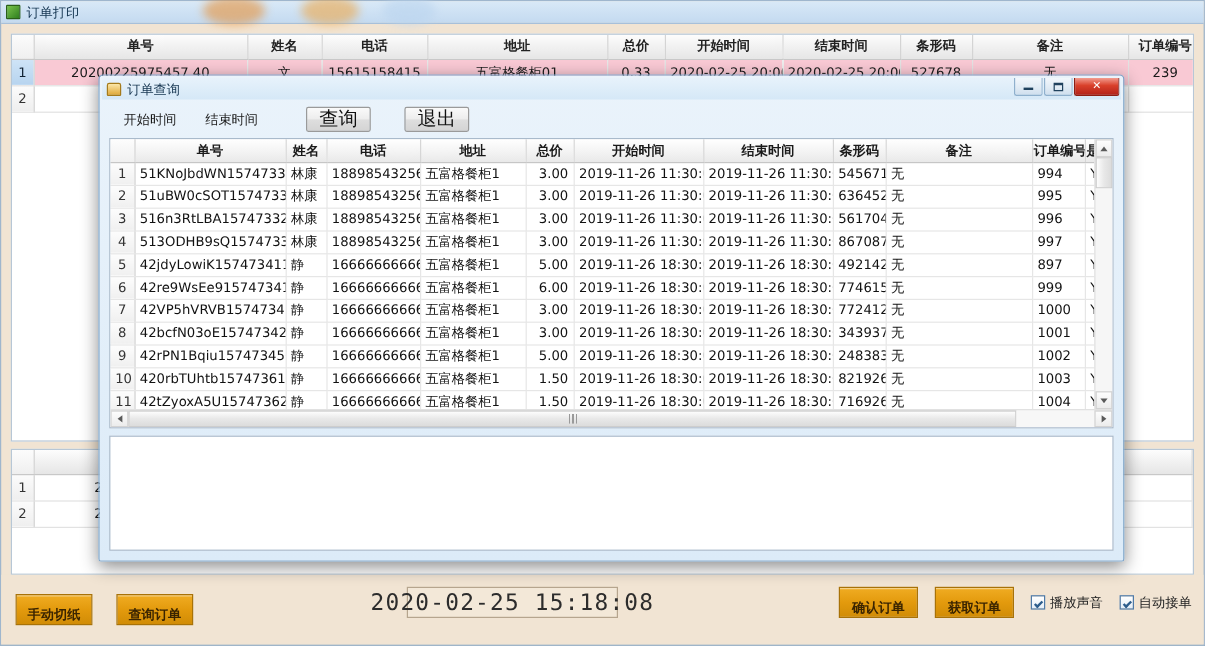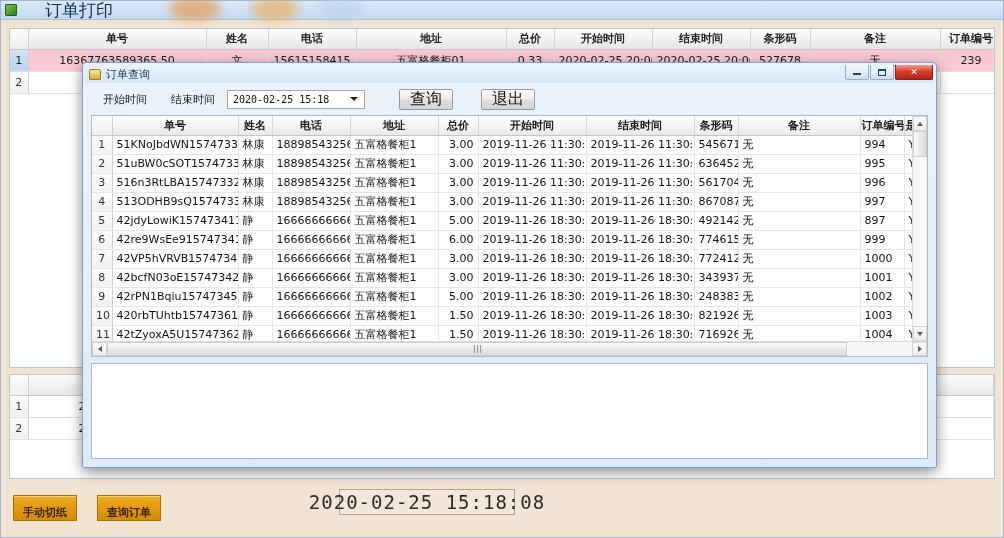--- a/index.html
+++ b/index.html
@@ -34,21 +34,21 @@
     background: linear-gradient(180deg,#d9e9f7 0%, #cfe2f4 45%, #c4daf0 100%);
     border-bottom: 1px solid #a7c0da;
     display: flex; align-items: center; padding: 0 4px;
     position: relative;
   }
   #main-title-icon {
     width: 12px; height: 12px; margin-right: 5px;
     background: linear-gradient(135deg,#79c34b 0%, #2f7f1f 100%);
     border: 1px solid #2a5f18; border-radius: 1px;
   }
-  #main-title-text { font-size: 17px; color: #12334f; margin-left: 23px; }
+  #main-title-text { font-size: 11px; color: #12334f; }
 
   
   .glow {
     position: absolute; top: -4px; height: 24px; border-radius: 50%;
     filter: blur(4px); opacity: .55; pointer-events: none;
   }
   .glow.a { left: 168px; width: 52px; background: #e98b2a; }
   .glow.b { left: 250px; width: 48px; background: #f0a23a; }
   .glow.c { left: 318px; width: 44px; background: #b8d3ee; }
 
@@ -348,21 +348,21 @@
           <th>条形码</th>
           <th>备注</th>
           <th>订单编号</th>
 
           <th>取餐方式</th>
         </tr>
       </thead>
       <tbody>
         <tr class="sel">
           <td class="rowhdr">1</td>
-          <td>16367763589365 50</td>
+          <td>20200225975457 40</td>
           <td>文</td>
           <td>15615158415</td>
           <td>五富格餐柜01</td>
           <td>0.33</td>
           <td>2020-02-25 20:00:00</td>
           <td>2020-02-25 20:00:00</td>
           <td>527678</td>
           <td>无</td>
           <td>239</td>
 
@@ -415,20 +415,32 @@
       </tbody>
     </table>
   </div>
 
   <div id="footer">
     <div class="btn-orange" id="btn-manual-cut">手动切纸</div>
     <div class="btn-orange" id="btn-query-order">查询订单</div>
 
     <div id="clock-display">2020-02-25  15:18:08</div>
 
+    <div id="footer-right">
+      <div class="btn-orange">确认订单</div>
+      <div class="btn-orange">获取订单</div>
+      <label class="chk">
+        <span class="box"></span>
+        <span>播放声音</span>
+      </label>
+      <label class="chk">
+        <span class="box"></span>
+        <span>自动接单</span>
+      </label>
+    </div>
   </div>
 </div>
 
 <div id="dialog">
 
   <div id="dlg-titlebar">
     <div id="dlg-icon"></div>
     <div id="dlg-title-text">订单查询</div>
     <div id="dlg-winbtns">
       <div class="winbtn">
@@ -438,24 +450,20 @@
           <span class="sq"></span>
         </div>
       <div class="winbtn close">✕</div>
     </div>
   </div>
 
   <div id="dlg-toolbar">
     <span class="field-label">开始时间</span>
 
     <span class="field-label">结束时间</span>
-    <div class="combo">
-      <span class="val">2020-02-25 15:18</span>
-      <span class="arrow"></span>
-    </div>
 
     <div class="btn-gray" id="btn-query">查询</div>
     <div class="btn-gray" id="btn-exit">退出</div>
   </div>
 
   <div id="dlg-grid-wrap">
     <div id="dlg-grid-body">
       <div id="dlg-grid-scroll">
         <table class="dgrid" id="dlg-table">
           <colgroup>

